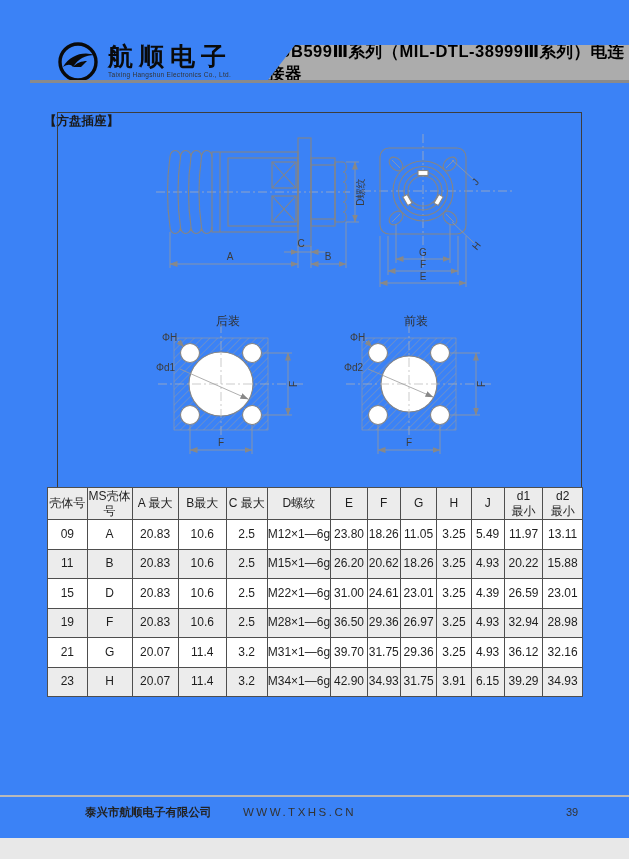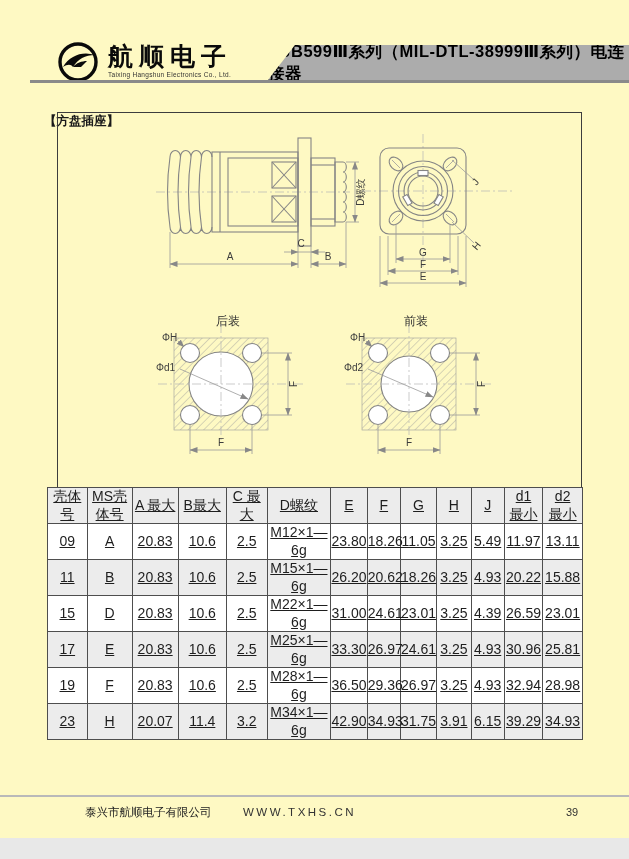--- a/index.html
+++ b/index.html
@@ -1,16 +1,16 @@
 <!DOCTYPE html>
 <html><head>
 <meta charset="utf-8">
 <style>
   html,body{margin:0;padding:0;background:#e8e8e8;}
-  #page{position:relative;width:629px;height:838px;background:#fef9c3;overflow:hidden;
+  #page{position:relative;width:629px;height:838px;background:#3b82f6;overflow:hidden;
         font-family:"Liberation Sans","DejaVu Sans",sans-serif;color:#222;}
 
   
   #logo{position:absolute;left:56px;top:40px;display:flex;align-items:flex-start;}
   #logo-icon{width:44px;height:44px;}
   #logo-texts{margin-left:8px;padding-top:4px;}
   #logo-title{font-size:25px;font-weight:bold;letter-spacing:6px;color:#0a0a0a;line-height:1;}
   #logo-sub{font-size:6.5px;color:#333;margin-top:2px;letter-spacing:.3px;}
   #banner{position:absolute;left:268px;right:0;top:45px;height:35px;background:#acacac;
           clip-path:polygon(27px 0,100% 0,100% 100%,0 100%);
@@ -26,30 +26,30 @@
   .drw{position:absolute;}
   .o{stroke:#858585;stroke-width:1.1;fill:none;}
   .of{stroke:#858585;stroke-width:1.1;fill:#fff;}
   .cl{stroke:#b4b4b4;stroke-width:.7;stroke-dasharray:9 3 2 3;fill:none;}
   .dm{stroke:#9a9a9a;stroke-width:.8;fill:none;}
   .tx{fill:#3c3c3c;font-size:10px;font-family:"Liberation Sans",sans-serif;}
   .tt{fill:#2e2e2e;font-size:12px;font-family:"Liberation Sans",sans-serif;}
 
   
   #spec-table{position:absolute;left:47px;top:487px;width:536px;border-collapse:collapse;
-              table-layout:fixed;font-size:14px;color:#1e1e1e;border:1.5px solid #3d3d3d;text-decoration:underline;}
+              table-layout:fixed;font-size:12px;color:#1e1e1e;border:1.5px solid #3d3d3d;}
   #spec-table th,#spec-table td{border:1px solid #4e4e4e;text-align:center;vertical-align:middle;
               padding:0;white-space:pre-line;line-height:1.25;}
   #spec-table thead th{height:31px;background:#ececec;font-weight:normal;}
   #spec-table tbody td{height:28.5px;background:#fff;}
   #spec-table tbody tr:nth-child(even) td{background:#ececec;}
 
   
   #footer-rule{position:absolute;left:0;right:0;top:795px;height:2px;background:#b9b9b9;}
-  #footer-company{position:absolute;left:85px;top:805px;font-size:11.5px;font-weight:normal;color:#222;}
+  #footer-company{position:absolute;left:85px;top:805px;font-size:11.5px;font-weight:bold;color:#222;}
   #footer-site{position:absolute;left:243px;top:806px;font-size:11.5px;letter-spacing:2.5px;color:#333;}
   #footer-page{position:absolute;left:566px;top:806px;font-size:11px;color:#333;}
 </style>
 </head>
 <body>
 
 <div id="page">
 
   <div id="logo">
     <svg id="logo-icon" viewBox="0 0 44 44">
@@ -324,48 +324,48 @@
           <td>M22×1—6g</td>
           <td>31.00</td>
           <td>24.61</td>
           <td>23.01</td>
           <td>3.25</td>
           <td>4.39</td>
           <td>26.59</td>
           <td>23.01</td>
         </tr>
         <tr>
-          <td>17</td>
-          <td>E</td>
-          <td>20.83</td>
-          <td>10.6</td>
-          <td>2.5</td>
-          <td>M25×1—6g</td>
-          <td>33.30</td>
-          <td>26.97</td>
-          <td>24.61</td>
-          <td>3.25</td>
-          <td>4.93</td>
-          <td>30.96</td>
-          <td>25.81</td>
-        </tr>
-        <tr>
           <td>19</td>
           <td>F</td>
           <td>20.83</td>
           <td>10.6</td>
           <td>2.5</td>
           <td>M28×1—6g</td>
           <td>36.50</td>
           <td>29.36</td>
           <td>26.97</td>
           <td>3.25</td>
           <td>4.93</td>
           <td>32.94</td>
           <td>28.98</td>
+        </tr>
+        <tr>
+          <td>21</td>
+          <td>G</td>
+          <td>20.07</td>
+          <td>11.4</td>
+          <td>3.2</td>
+          <td>M31×1—6g</td>
+          <td>39.70</td>
+          <td>31.75</td>
+          <td>29.36</td>
+          <td>3.25</td>
+          <td>4.93</td>
+          <td>36.12</td>
+          <td>32.16</td>
         </tr>
         <tr>
           <td>23</td>
           <td>H</td>
           <td>20.07</td>
           <td>11.4</td>
           <td>3.2</td>
           <td>M34×1—6g</td>
           <td>42.90</td>
           <td>34.93</td>

